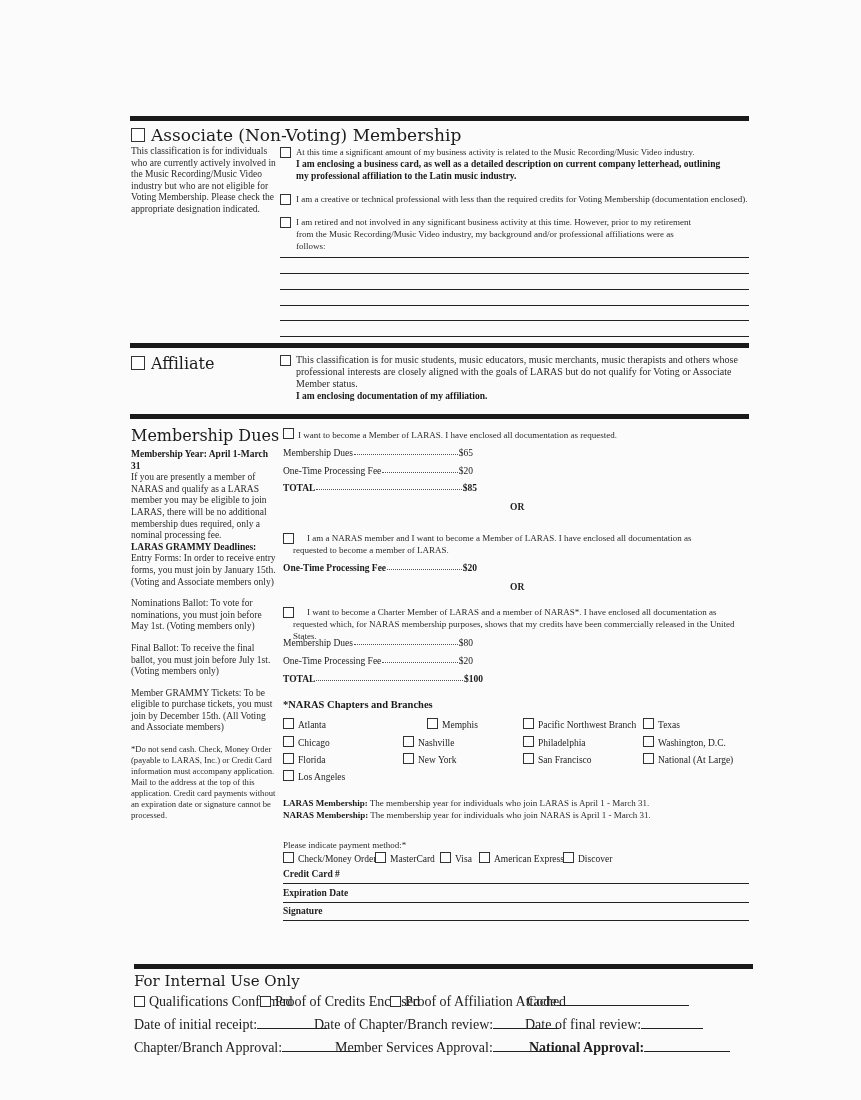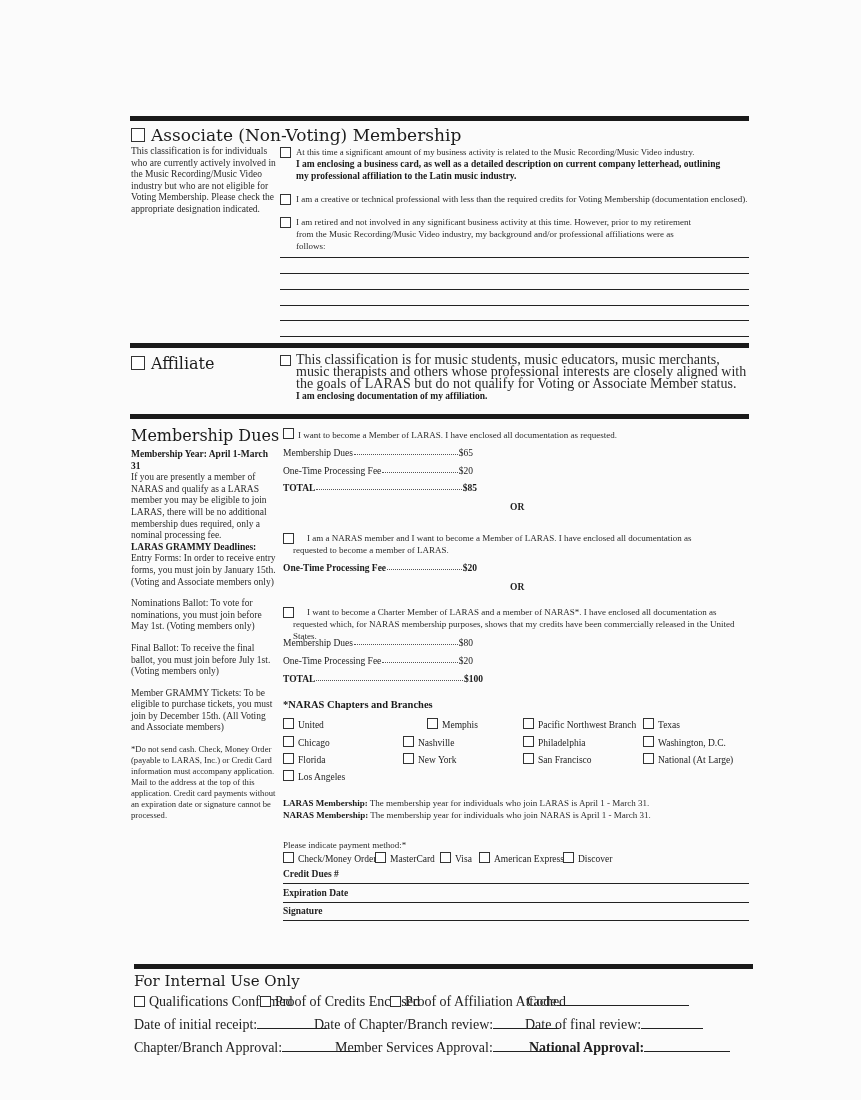--- a/index.html
+++ b/index.html
@@ -62,21 +62,21 @@
 <div class="line-h" style="left:280px; top:336px; width:469px;"></div>
 
 <div class="rule-thick" style="top:343px;"></div>
 
 <div class="abs heading" style="left:131px; top:354px; font-size:16px;">
   <span class="cb big"></span><span>Affiliate</span>
 </div>
 
 <div class="abs txt" style="left:280px; top:354px; width:475px;">
   <span class="cb" style="position:absolute; left:0; top:1px;"></span>
-  <div style="margin-left:16px; font-size:14px;">This classification is for music students, music educators, music merchants, music therapists and others whose professional interests are closely aligned with the goals of LARAS but do not qualify for Voting or Associate Member status.</div>
+  <div style="margin-left:16px; font-size:10px;">This classification is for music students, music educators, music merchants, music therapists and others whose professional interests are closely aligned with the goals of LARAS but do not qualify for Voting or Associate Member status.</div>
   <div class="bold" style="margin-left:16px;">I am enclosing documentation of my affiliation.</div>
 </div>
 
 <div class="rule-thick" style="top:414px;"></div>
 
 <div class="abs heading" style="left:131px; top:426px; font-size:16px;">Membership Dues</div>
 
 <div class="abs side" style="left:131px; top:449px; width:145px;">
   <div class="bold">Membership Year: April 1-March 31</div>
   <div>If you are presently a member of NARAS and qualify as a LARAS member you may be eligible to join LARAS, there will be no additional membership dues required, only a nominal processing fee.</div>
@@ -136,21 +136,21 @@
     <span>$20</span>
 </div>
 <div class="dots-row bold" style="left:283px; top:674px; width:200px;">
   <span>TOTAL</span>
     <span class="fill"></span>
     <span>$100</span>
 </div>
 
 <div class="abs bold" style="left:283px; top:699px; font-size:10.5px;">*NARAS Chapters and Branches</div>
 
-<div class="chap" style="left:283px; top:718px;"><span class="cb"></span><span>United</span></div>
+<div class="chap" style="left:283px; top:718px;"><span class="cb"></span><span>Atlanta</span></div>
 <div class="chap" style="left:283px; top:736px;"><span class="cb"></span><span>Chicago</span></div>
 <div class="chap" style="left:283px; top:753px;"><span class="cb"></span><span>Florida</span></div>
 <div class="chap" style="left:283px; top:770px;"><span class="cb"></span><span>Los Angeles</span></div>
 
 <div class="chap" style="left:403px; top:718px;padding-left:24px;"><span class="cb"></span><span>Memphis</span></div>
 <div class="chap" style="left:403px; top:736px;"><span class="cb"></span><span>Nashville</span></div>
 <div class="chap" style="left:403px; top:753px;"><span class="cb"></span><span>New York</span></div>
 
 <div class="chap" style="left:523px; top:718px;"><span class="cb"></span><span>Pacific Northwest Branch</span></div>
 <div class="chap" style="left:523px; top:736px;"><span class="cb"></span><span>Philadelphia</span></div>
@@ -169,21 +169,21 @@
   <span>The membership year for individuals who join NARAS is April 1 - March 31.</span>
 </div>
 
 <div class="abs txt" style="left:283px; top:839px; font-size:9px;">Please indicate payment method:*</div>
 <div class="pm" style="left:283px; top:852px;"><span class="cb"></span><span>Check/Money Order</span></div>
 <div class="pm" style="left:375px; top:852px;"><span class="cb"></span><span>MasterCard</span></div>
 <div class="pm" style="left:440px; top:852px;"><span class="cb"></span><span>Visa</span></div>
 <div class="pm" style="left:479px; top:852px;"><span class="cb"></span><span>American Express</span></div>
 <div class="pm" style="left:563px; top:852px;"><span class="cb"></span><span>Discover</span></div>
 
-<div class="field-line" style="top:869px;"><span>Credit Dues #</span></div>
+<div class="field-line" style="top:869px;"><span>Credit Card #</span></div>
 <div class="field-line" style="top:888px;"><span>Expiration Date</span></div>
 <div class="field-line" style="top:906px;"><span>Signature</span></div>
 
 <div class="rule-thick" style="top:964px; left:134px; width:619px;"></div>
 
 <div class="abs heading" style="left:134px; top:972px; font-size:15px;">For Internal Use Only</div>
 
 <div class="internal" style="left:134px; top:994px;"><span class="cb"></span><span>Qualifications Confirmed</span></div>
 <div class="internal" style="left:260px; top:994px;"><span class="cb"></span><span>Proof of Credits Enclosed</span></div>
 <div class="internal" style="left:390px; top:994px;"><span class="cb"></span><span>Proof of Affiliation Attached</span></div>

